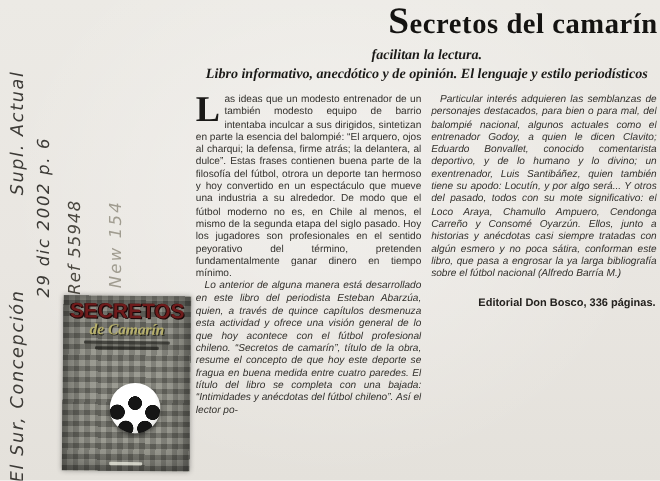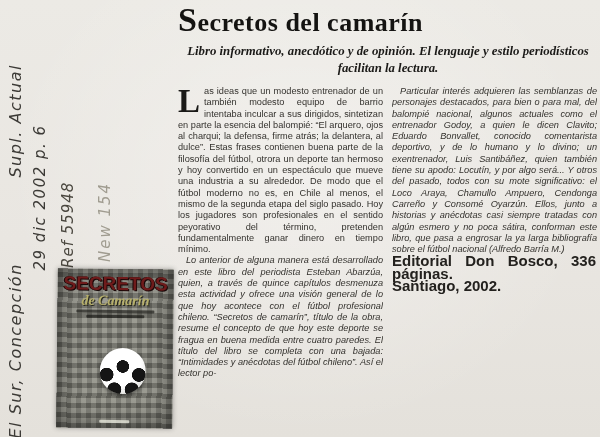--- a/index.html
+++ b/index.html
@@ -53,33 +53,33 @@
       radial-gradient(circle at 32% 90%, #151515 0 13%, rgba(0,0,0,0) 14%),
       radial-gradient(circle at 70% 90%, #151515 0 13%, rgba(0,0,0,0) 14%),
       radial-gradient(circle at 38% 32%, #ffffff 0 55%, #c9c9c4 100%);
     box-shadow:0 2px 4px rgba(0,0,0,.45);
   }
   .cover-foot{position:absolute;bottom:5px;left:43px;width:30px;height:3px;
     background:rgba(238,238,226,.75);border-radius:1px;}
 
   
   .article{position:absolute;left:178px;top:5px;width:420px;}
-  .headline{text-align:left;font-family:"Liberation Serif",serif;font-weight:bold;
+  .headline{text-align:right;font-family:"Liberation Serif",serif;font-weight:bold;
     font-size:26px;line-height:30px;color:#141311;letter-spacing:.5px;}
   .headline .big-s{font-size:34px;line-height:30px;}
   .deck{text-align:center;font-family:"Liberation Serif",serif;font-style:italic;
     font-weight:bold;font-size:12.8px;line-height:17px;color:#1b1a18;margin-top:5px;}
   .cols{display:flex;gap:9px;margin-top:9px;}
   .col{width:205px;height:348px;overflow:hidden;text-align:justify;
     font-size:9.2px;line-height:11.3px;color:#33312d;}
   .col p{margin:0;}
   .col p.indent{text-indent:8px;font-style:italic;}
   .dropcap{float:left;font-family:"Liberation Serif",serif;font-weight:bold;
     font-size:33px;line-height:27px;padding:2px 4px 0 0;color:#1a1917;}
-  .credit{font-weight:bold;font-size:15px;
+  .credit{margin-top:16px;text-align:right;font-weight:bold;font-size:10px;
     line-height:12.5px;color:#23211e;padding-right:1px;}
 </style>
 </head>
 <body>
 
 <div class="paper">
 
   <div class="hw hw-source">
     <div class="line line1">El Sur, Concepción             Supl. Actual</div>
     <div class="line line2">29 dic 2002 p. 6</div>
@@ -92,31 +92,30 @@
     <div class="cover-script">de Camarín</div>
     <div class="cover-bar b1"></div>
     <div class="cover-bar b2"></div>
     <div class="ball"></div>
     <div class="cover-foot"></div>
   </div>
 
   <div class="article">
     <div class="headline"><span class="big-s">S</span><span>ecretos del camarín</span></div>
     <div class="deck">
+      <div>facilitan la lectura.</div>
       <div>Libro informativo, anecdótico y de opinión. El lenguaje y estilo periodísticos</div>
-      <div>facilitan la lectura.</div>
     </div>
     <div class="cols">
       <div class="col">
         <p><span class="dropcap">L</span><span>as ideas que un modesto entrenador de un también modesto equipo de barrio intentaba inculcar a sus dirigidos, sintetizan en parte la esencia del balompié: “El arquero, ojos al charqui; la defensa, firme atrás; la delantera, al dulce”. Estas frases contienen buena parte de la filosofía del fútbol, otrora un deporte tan hermoso y hoy convertido en un espectáculo que mueve una industria a su alrededor. De modo que el fútbol moderno no es, en Chile al menos, el mismo de la segunda etapa del siglo pasado. Hoy los jugadores son profesionales en el sentido peyorativo del término, pretenden fundamentalmente ganar dinero en tiempo mínimo.</span></p>
         <p class="indent">Lo anterior de alguna manera está desarrollado en este libro del periodista Esteban Abarzúa, quien, a través de quince capítulos desmenuza esta actividad y ofrece una visión general de lo que hoy acontece con el fútbol profesional chileno. “Secretos de camarín”, título de la obra, resume el concepto de que hoy este deporte se fragua en buena medida entre cuatro paredes. El título del libro se completa con una bajada: “Intimidades y anécdotas del fútbol chileno”. Así el lector po-</p>
       </div>
       <div class="col">
         <p class="indent">Particular interés adquieren las semblanzas de personajes destacados, para bien o para mal, del balompié nacional, algunos actuales como el entrenador Godoy, a quien le dicen Clavito; Eduardo Bonvallet, conocido comentarista deportivo, y de lo humano y lo divino; un exentrenador, Luis Santibáñez, quien también tiene su apodo: Locutín, y por algo será... Y otros del pasado, todos con su mote significativo: el Loco Araya, Chamullo Ampuero, Cendonga Carreño y Consomé Oyarzún. Ellos, junto a historias y anécdotas casi siempre tratadas con algún esmero y no poca sátira, conforman este libro, que pasa a engrosar la ya larga bibliografía sobre el fútbol nacional (Alfredo Barría M.)</p>
         <div class="credit">
           <div>Editorial Don Bosco, 336 páginas.</div>
-          <div>Santiago, 2002.</div>
         </div>
       </div>
     </div>
   </div>
 
 </div>
 
 </body></html>

